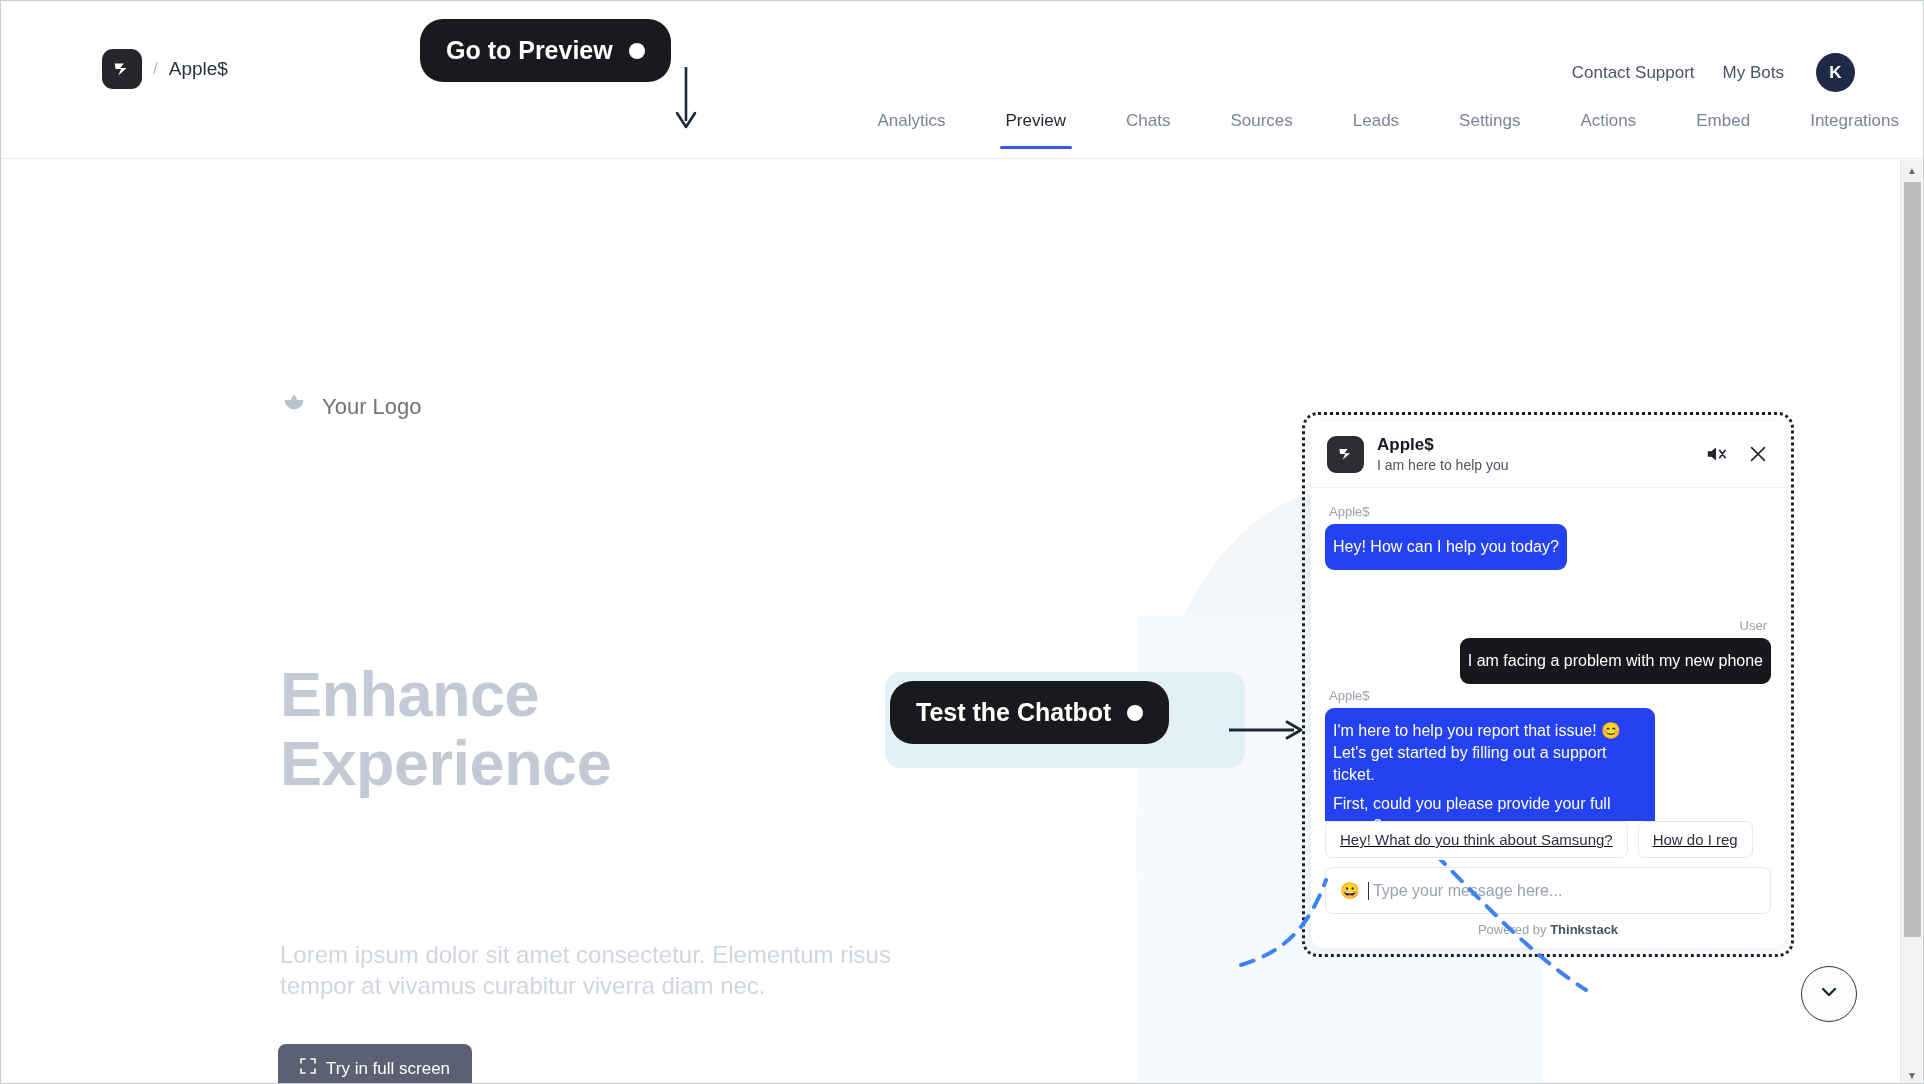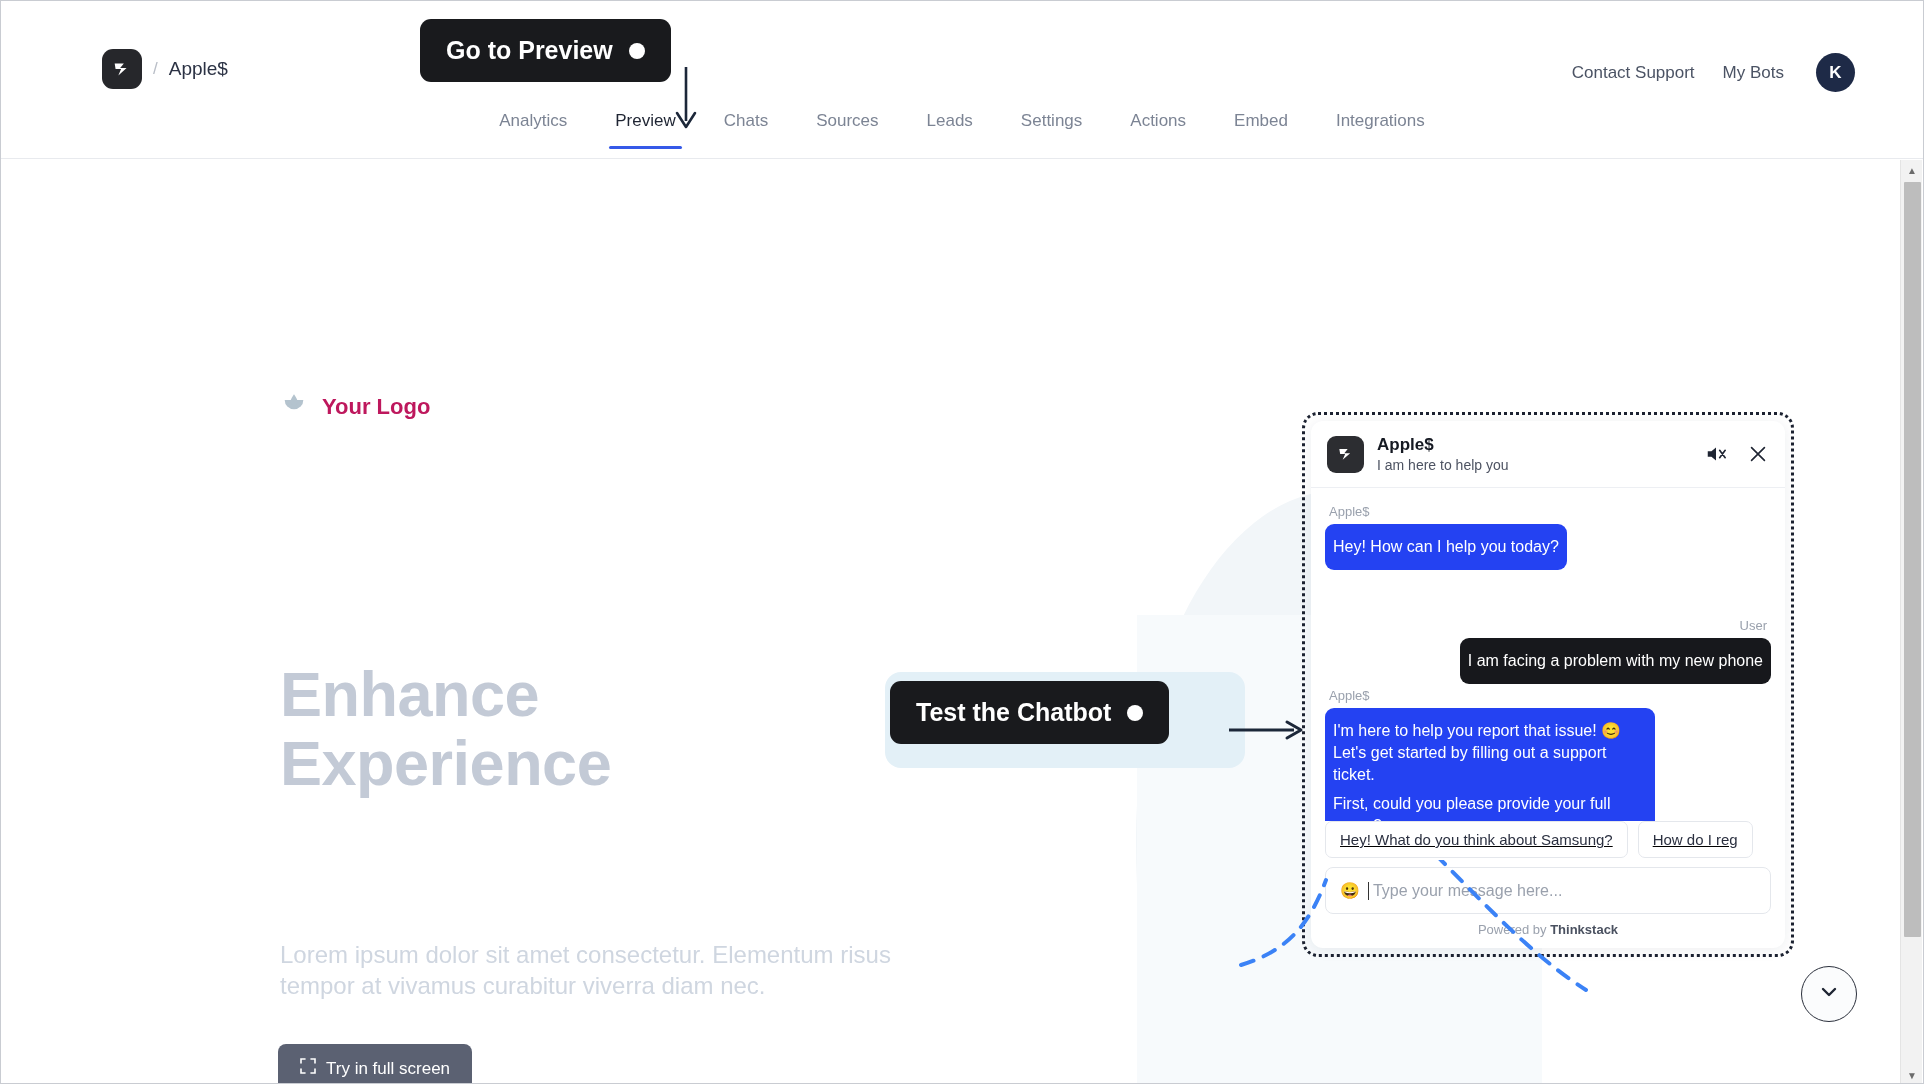--- a/index.html
+++ b/index.html
@@ -47,21 +47,21 @@
     width: 39px; height: 39px; border-radius: 50%;
     background: #1e2a47; color: #fff;
     display: flex; align-items: center; justify-content: center;
     font-size: 17px; font-weight: bold;
     margin-left: 4px;
   }
 
   .tabs {
     position: absolute; left: 0; top: 110px;
     width: 100%;
-    display: flex; justify-content: center; gap: 0px;
+    display: flex; justify-content: flex-end; gap: 12px;
   }
   .tab {
     position: relative;
     padding: 0 24px 18px 24px;
     font-size: 17px; color: #7b8characters;
     color: #7c8494;
     cursor: pointer; white-space: nowrap;
   }
   .tab.active { color: #1f2533; font-weight: 500; }
   .tab.active::after {
@@ -88,21 +88,21 @@
     position: absolute;
     left: 1136px; top: 455px;
     width: 405px; height: 555px;
     background: #f7fafc;
   }
 
   .your-logo {
     position: absolute; left: 279px; top: 233px;
     display: flex; align-items: center; gap: 14px;
   }
-  .your-logo-text { color: #be185d; font-size: 22px; font-weight: bold; }
+  .your-logo-text { color: #737373; font-size: 22px; }
 
   .hero-title {
     position: absolute; left: 279px; top: 500px;
     font-size: 63px; line-height: 1.09;
     color: #c3cad6; font-weight: bold;
     letter-spacing: -0.5px;
   }
   .hero-sub {
     position: absolute; left: 279px; top: 780px;
     width: 660px;
@@ -204,21 +204,21 @@
   .w-powered {
     text-align: center; font-size: 13px; color: #9aa1ad;
     padding-bottom: 11px; flex: 0 0 auto;
   }
   .w-powered b { color: #4a5160; }
 
   
   .callout {
     position: absolute;
     background: #191a1d; color: #fff;
-    border-radius: 11px;
+    border-radius: 23px;
     font-size: 25px; font-weight: bold;
     padding: 17px 26px;
     display: flex; align-items: center; gap: 16px;
     z-index: 40;
   }
   .callout .dot {
     width: 16px; height: 16px; border-radius: 50%; background: #fff;
   }
   #callout-preview { left: 419px; top: 18px; }
   #callout-test { left: 889px; top: 521px; }

